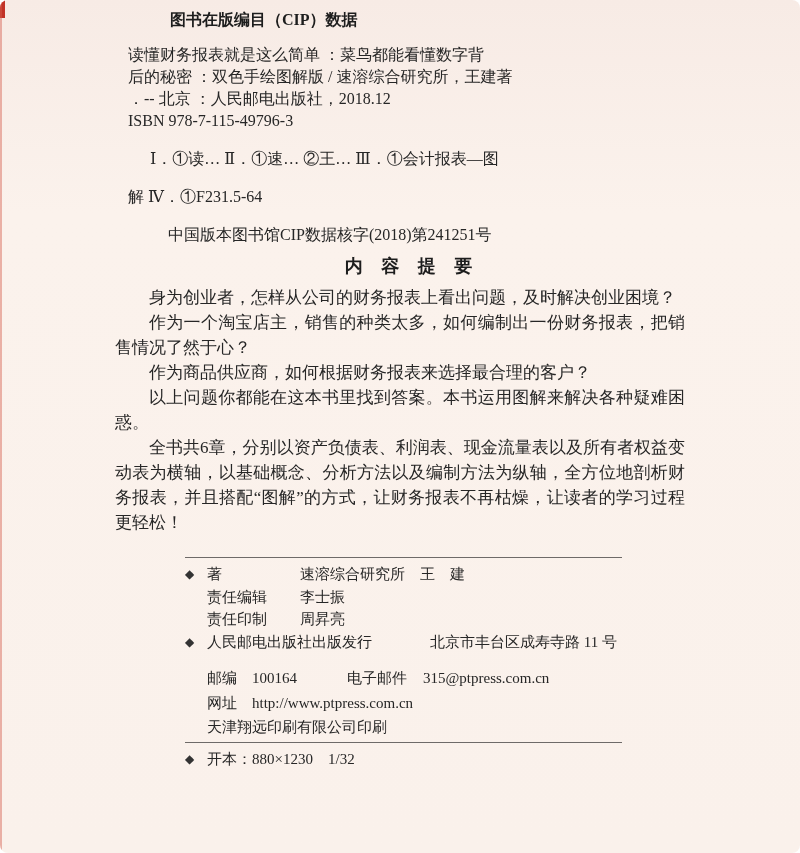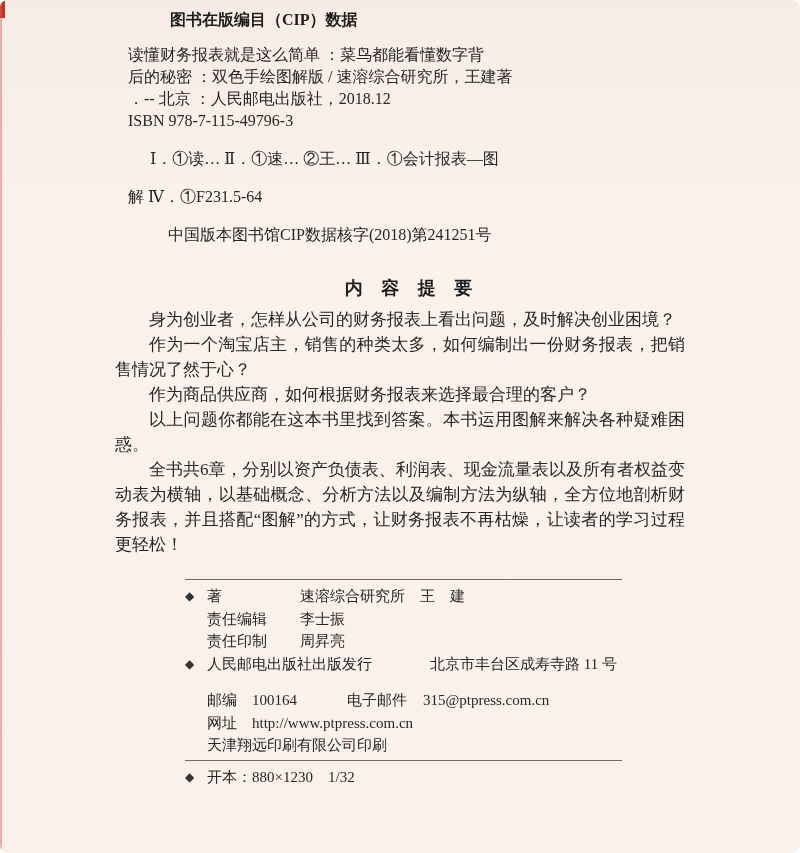--- a/index.html
+++ b/index.html
@@ -18,34 +18,34 @@
   
   .cip-header{margin:10px 0 0 170px;font-size:16px;font-weight:bold;color:#1d1d1d;}
   .cip-block{margin:13px 16px 0 128px;font-size:16px;line-height:22px;}
   .cip-block .line{margin:0;}
   .ind22{margin-left:22px;}
   .ind40{margin-left:40px;}
   .cip-class{margin:7px 0 0 128px;font-size:16px;line-height:22px;}
   .cip-registry{margin:7px 0 0 168px;font-size:16px;line-height:22px;}
 
   
-  .summary-title{margin-top:30px;text-align:center;font-size:18px;font-weight:bold;letter-spacing:7px;color:#1d1d1d;padding-left:24px;}
+  .summary-title{margin-top:8px;text-align:center;font-size:18px;font-weight:bold;letter-spacing:7px;color:#1d1d1d;padding-left:24px;}
   .summary{margin:7px auto 0 auto;width:570px;font-size:17px;line-height:25px;text-align:justify;}
   .summary p{margin:0;text-indent:2em;}
 
   
   .colophon{position:relative;margin:22px 0 0 185px;font-size:15px;line-height:22.5px;width:440px;}
   .rule{height:1px;background:#6e6a68;width:437px;}
   .rule{margin:3px 0 5px 0;}
   .row{position:relative;margin:0;}
   .nob{padding-left:22px;}
   .bullet{display:inline-block;width:22px;font-size:12px;color:#333;vertical-align:1px;}
   .w93{display:inline-block;width:93px;}
   .w223{display:inline-block;width:223px;}
-  .w45{display:inline-block;width:45px;}
+  .w45{display:inline-block;width:45px;font-family:Liberation Mono, monospace;}
   .w95{display:inline-block;width:95px;}
   .w76{display:inline-block;width:76px;margin-top:14px;}
   .col2{position:absolute;left:218px;top:0;white-space:nowrap;}
 </style>
 </head>
 <body>
 
 <div class="page">
   <div class="edge-red"></div>
   <div class="edge-red-faint"></div>

